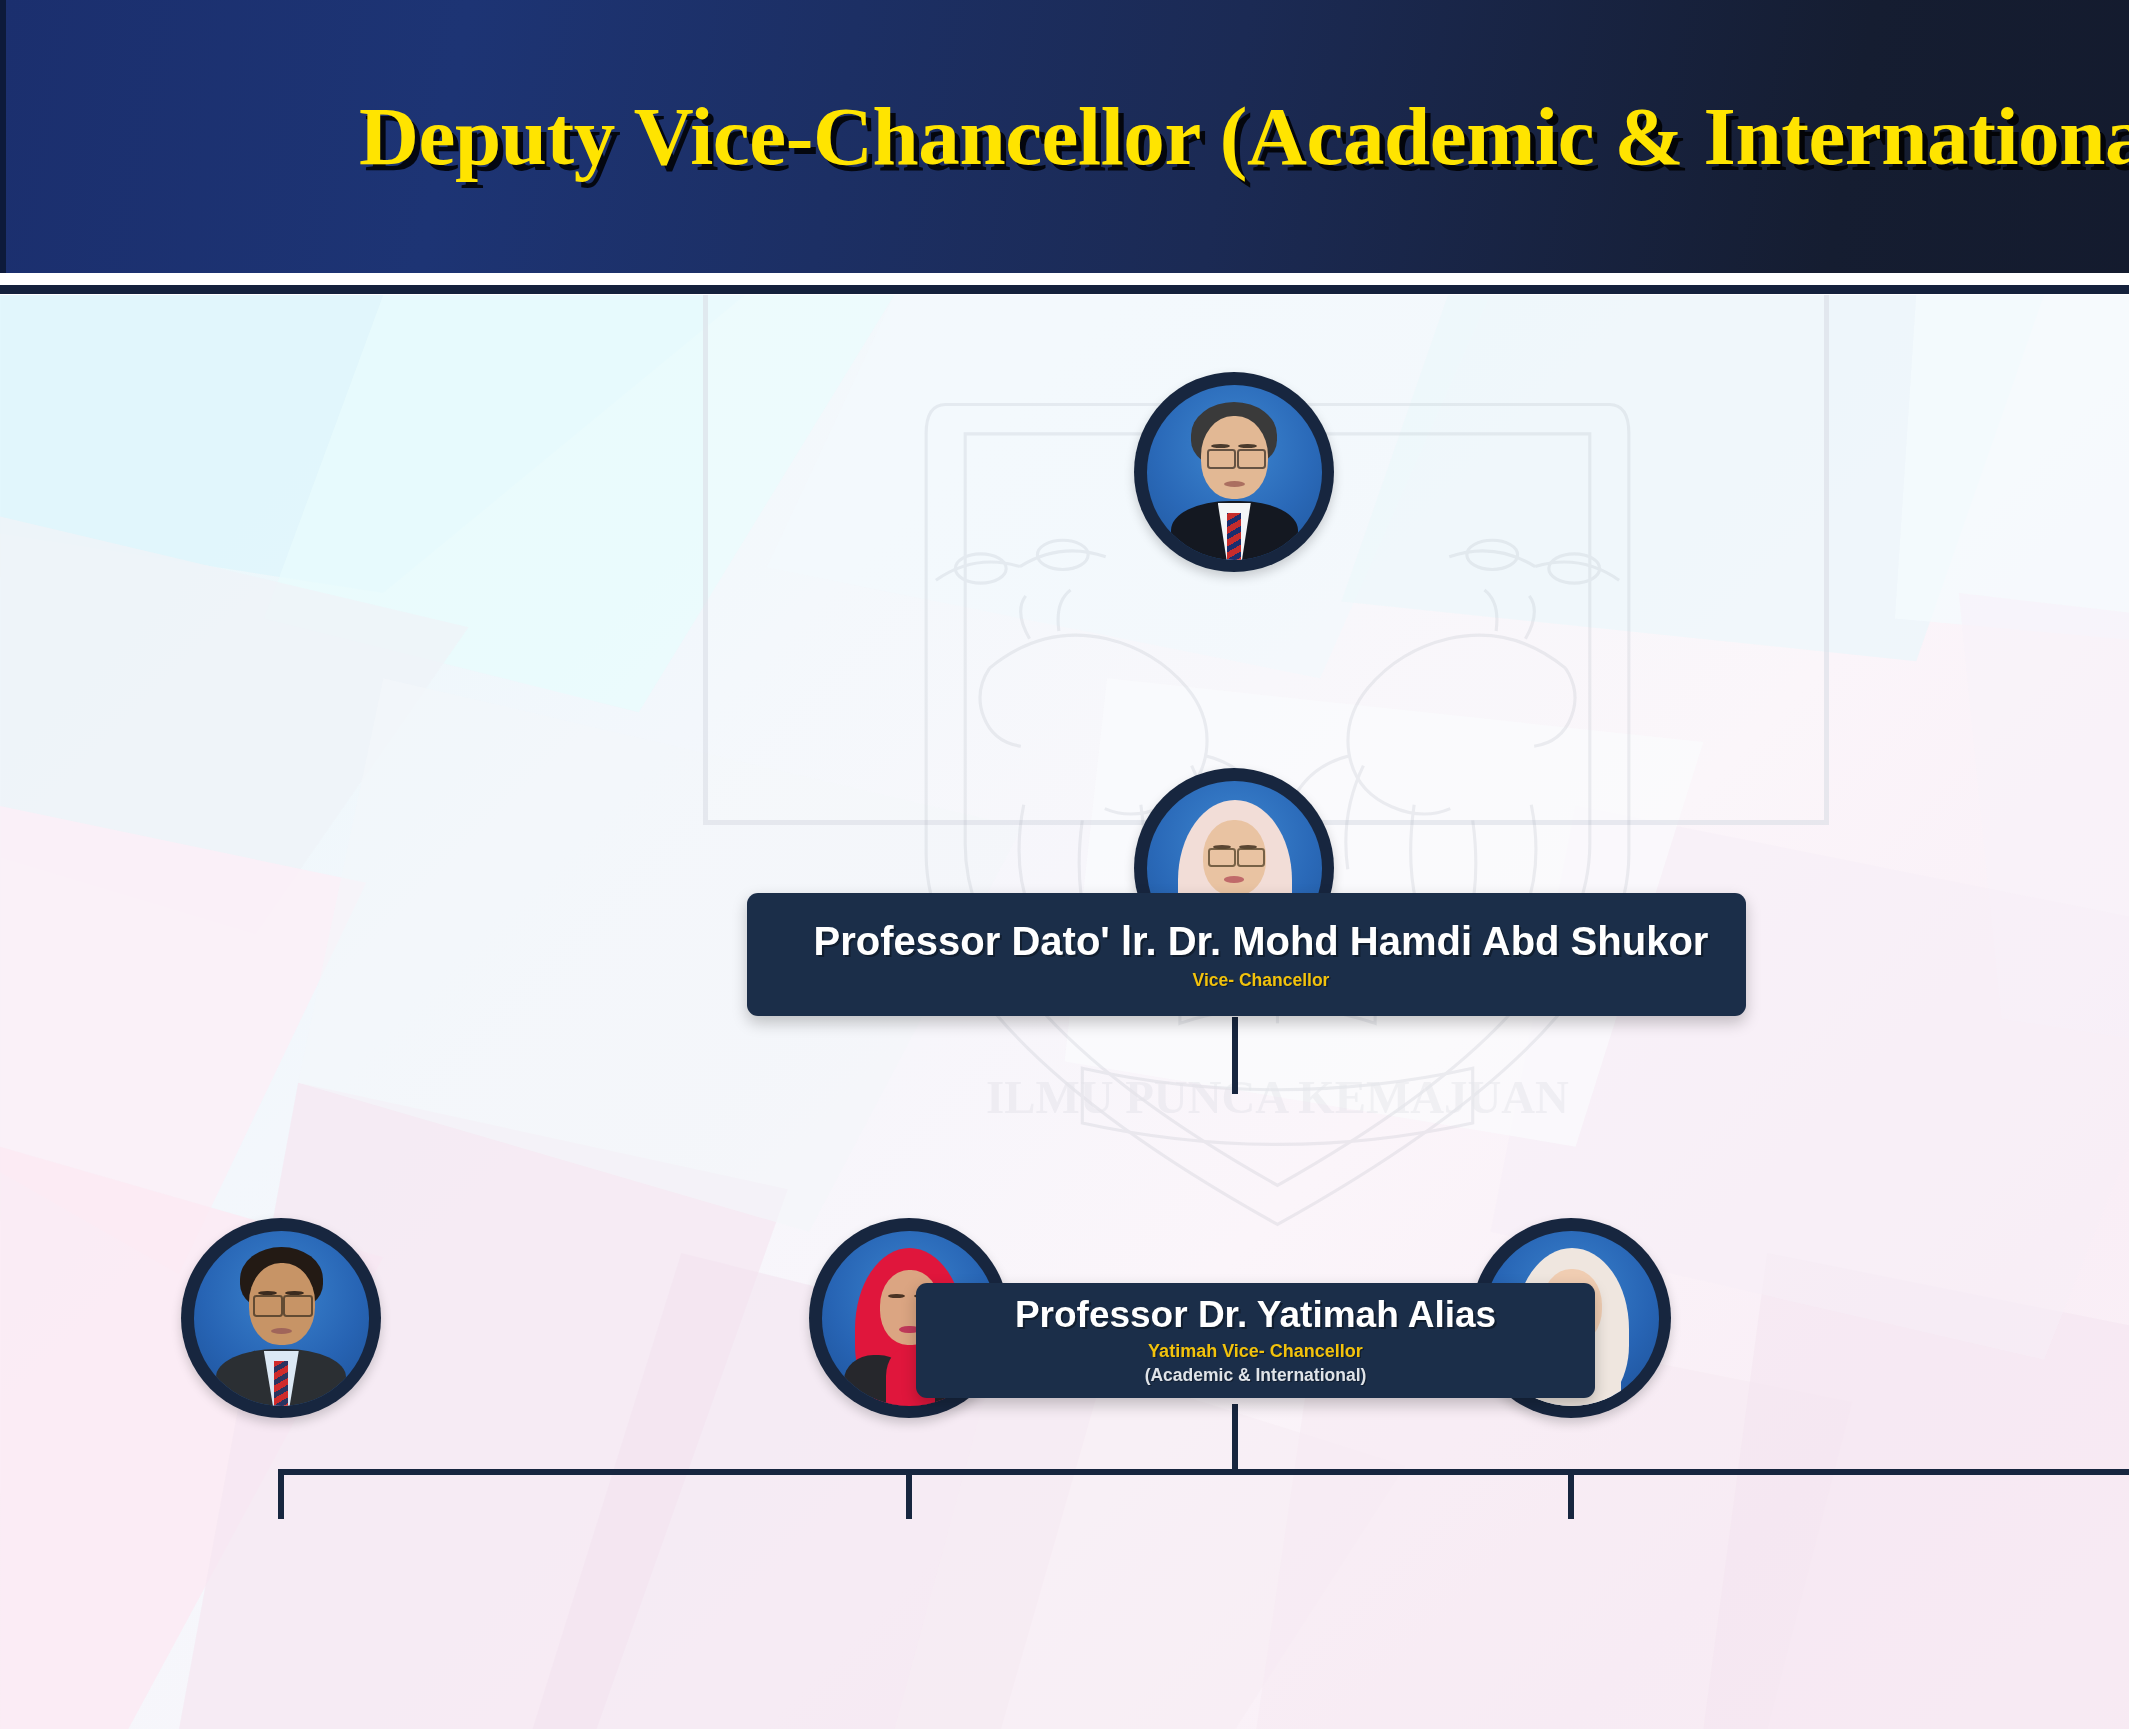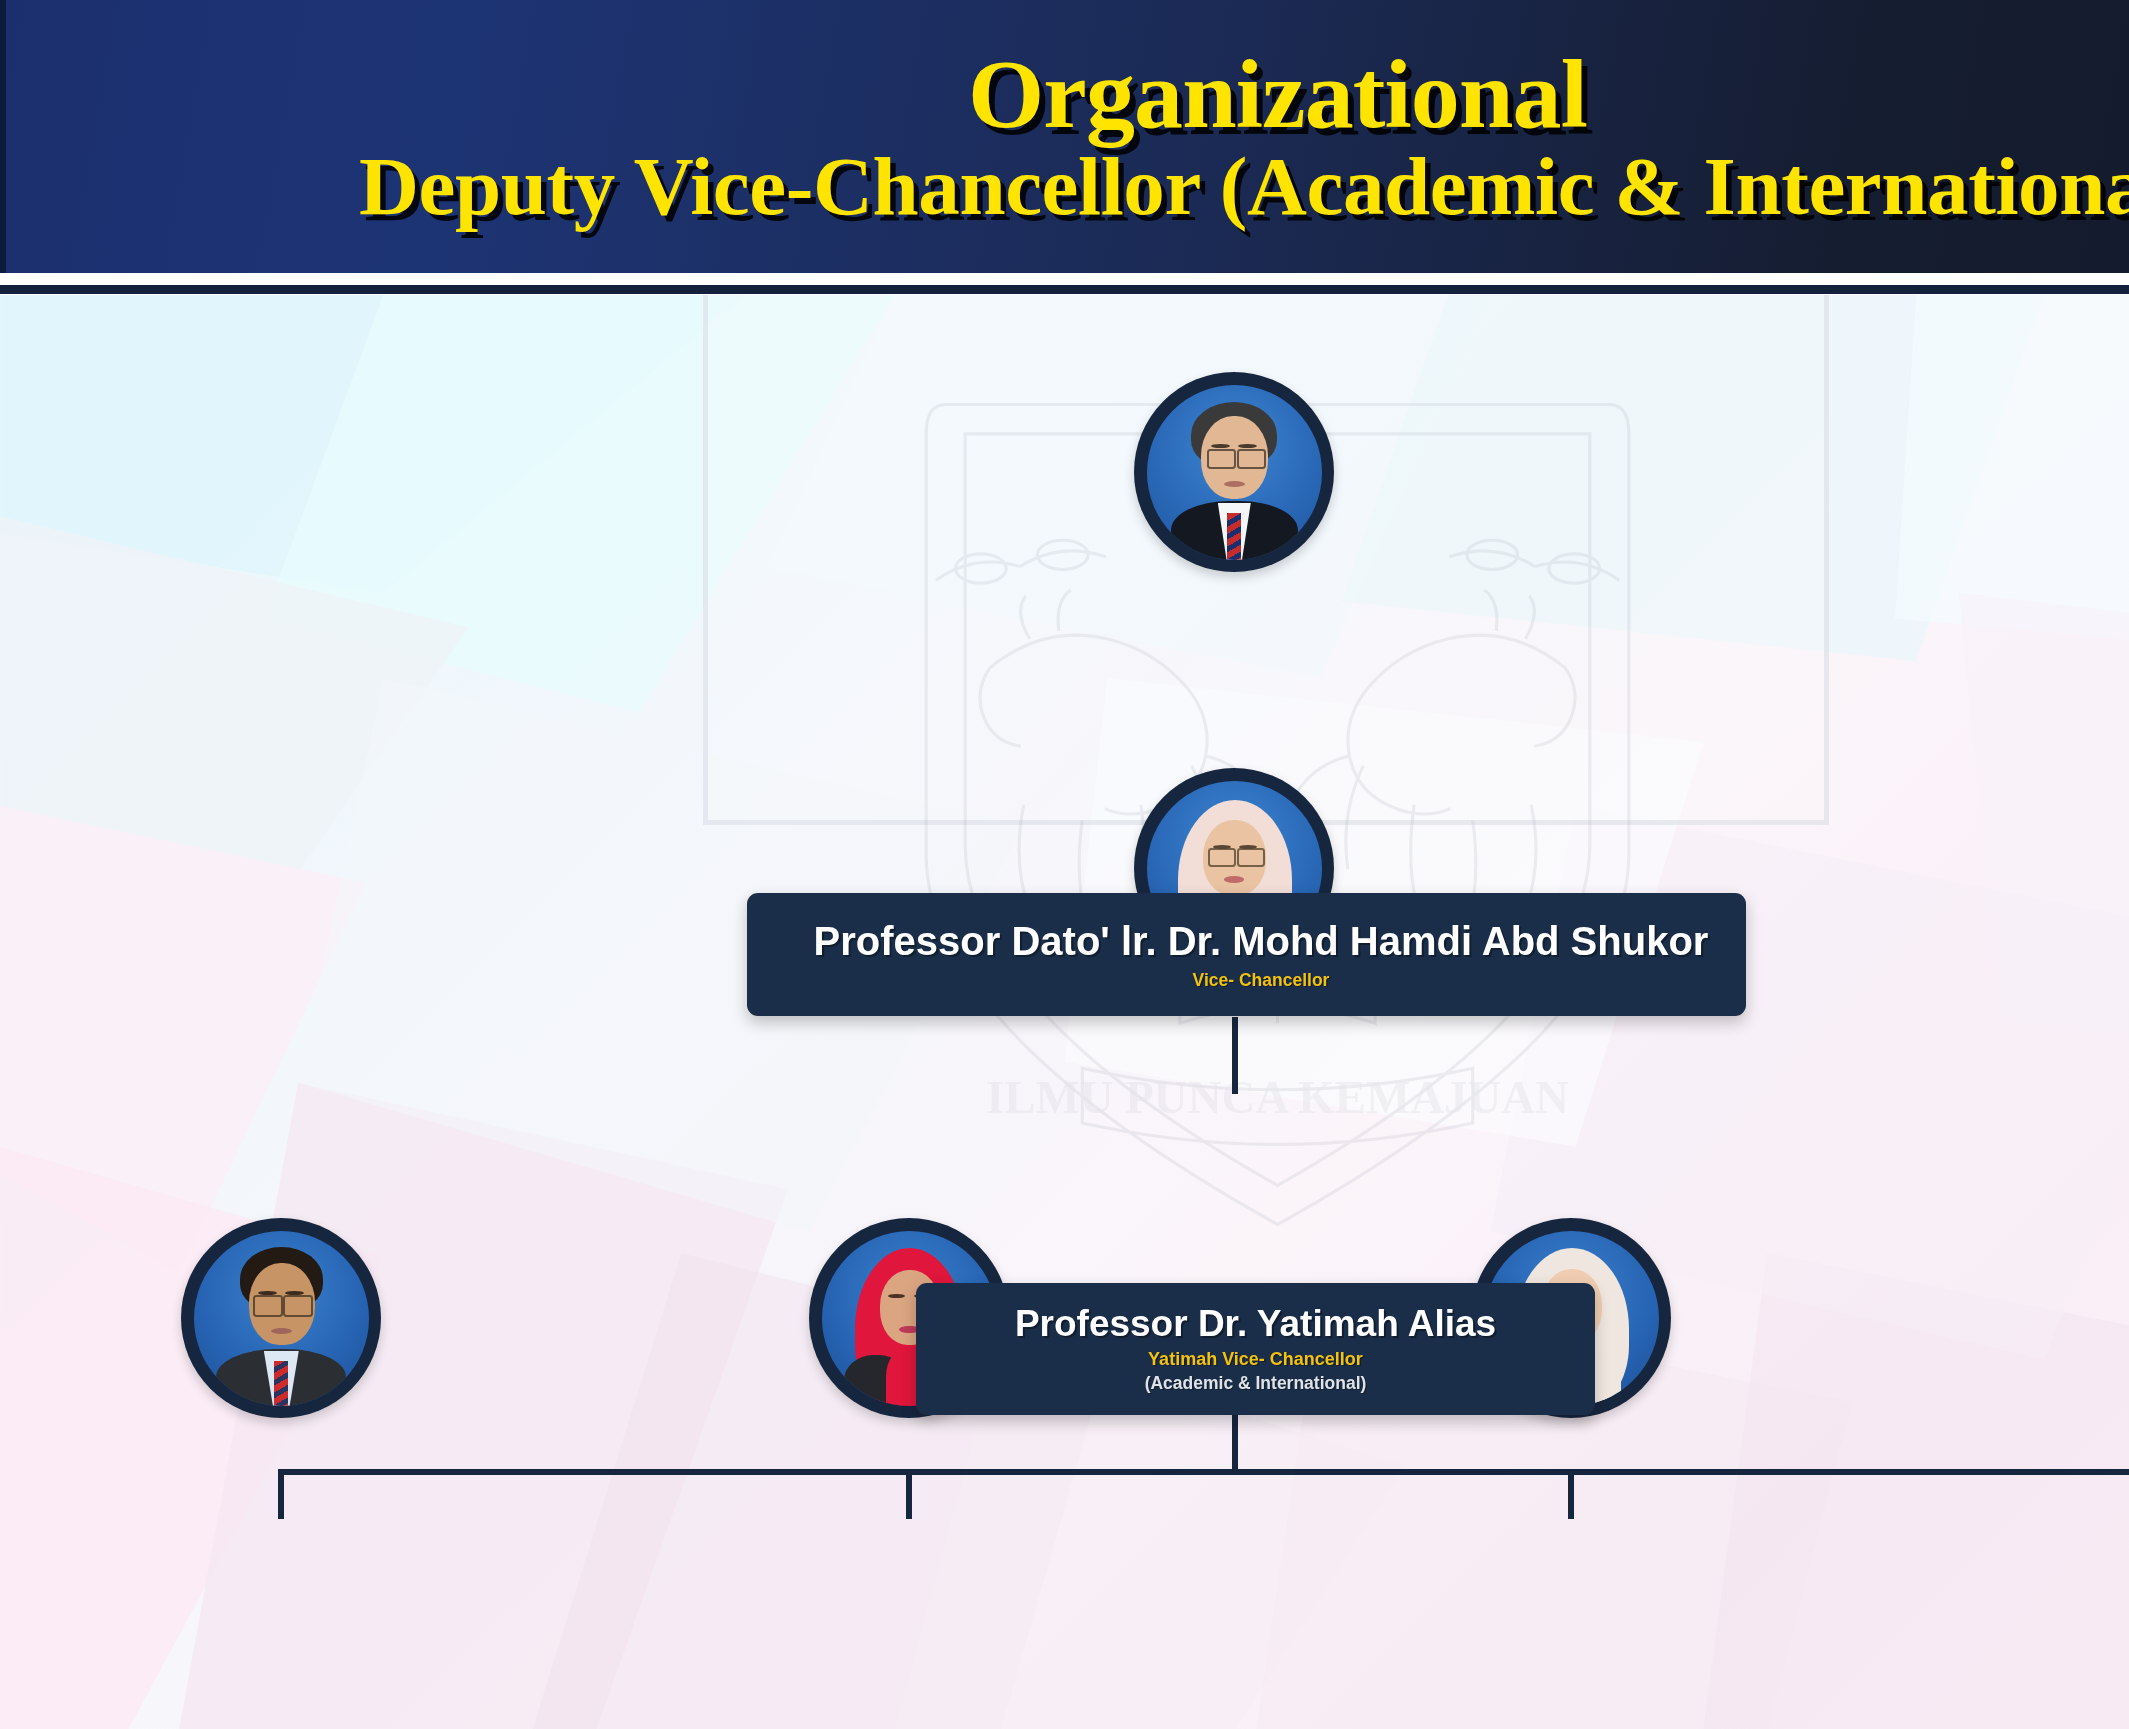--- a/index.html
+++ b/index.html
@@ -117,34 +117,33 @@
     color:#dfe3e8;font-weight:700;line-height:1.25;
     text-shadow:1.3px 1.3px 0 rgba(0,0,0,0.32);
   }
 
   
   #card-vc{left:747px;top:598px;width:999px;height:123px;padding-left:40px;}
   #card-vc .nm{font-size:40px;}
   #card-vc .role{font-size:17.5px;margin-top:6.8px;}
 
   
-  #card-dvc{left:916px;top:988px;width:679px;height:132px;}
+  #card-dvc{left:916px;top:988px;width:679px;height:115px;}
   #card-dvc .nm{font-size:37px;}
   #card-dvc .role{font-size:18px;margin-top:5.1px;}
   #card-dvc .dept{font-size:17.5px;margin-top:3px;}
 </style>
 </head>
 <body>
 
 <div id="stage">
 
   <div class="header">
     <div class="header-leftbar"></div>
     <div class="title-wrap">
-      <div class="title-line1">Organizational</div>
       <div class="title-line2">Deputy Vice-Chancellor  (Academic &amp; International)</div>
     </div>
     <div class="header-stripe"></div>
   </div>
   <div class="header-underline"></div>
 
   <div class="canvas">
 
     <svg class="shape" style="left:0;top:0;" width="2555" height="1435" viewBox="0 0 6000 3370">
       <polygon points="0,0 1750,0 900,700 0,560" fill="#dff6fb" opacity="0.85"></polygon>

